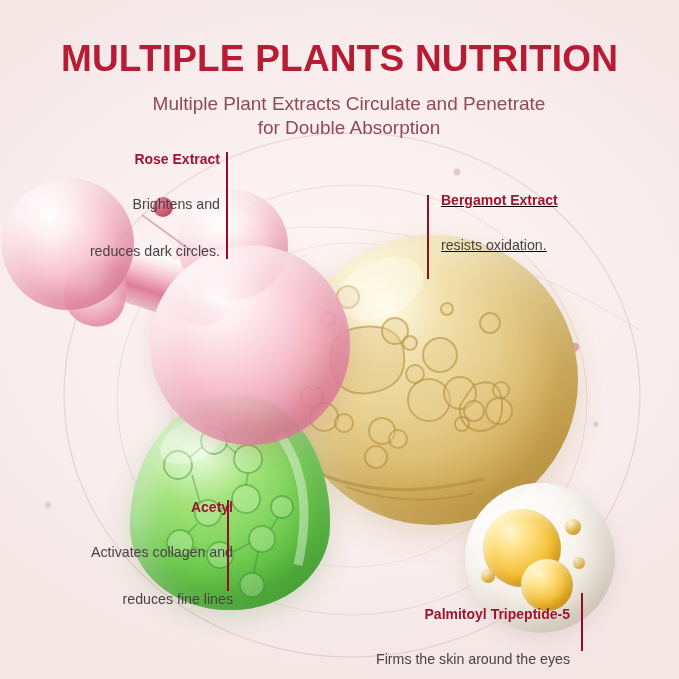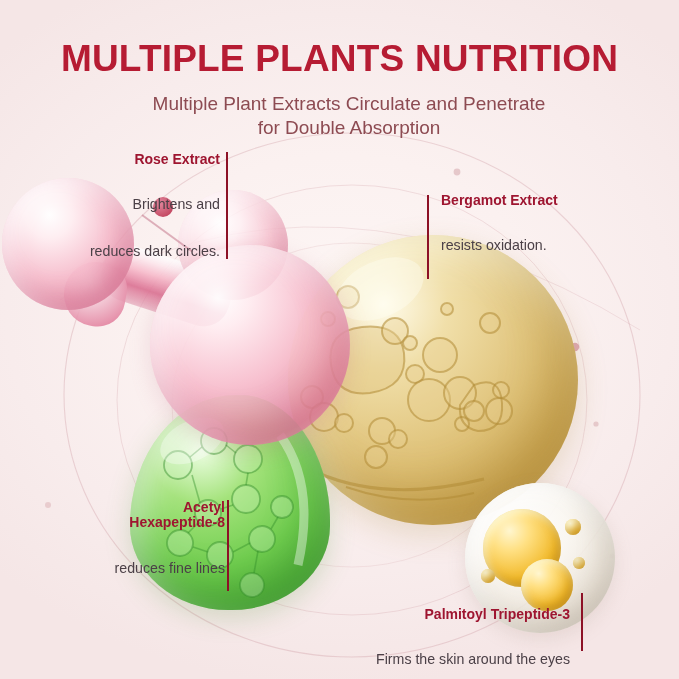--- a/index.html
+++ b/index.html
@@ -63,21 +63,21 @@
   .callout .c-desc span { display: block; margin-top: 28px; }
 
   .c-rule {
     position: absolute;
     width: 2px;
     background: #8d1126;
   }
 
   
   .ta-right { text-align: right; }
-  .ta-left  { text-align: left; }
+  .ta-left  { text-align: left; text-decoration: underline; }
 
   
   .sphere { position: absolute; border-radius: 50%; }
 
   
   .rose-big {
     left: 150px; top: 245px;
     width: 200px; height: 200px;
     background:
       radial-gradient(circle at 34% 26%, rgba(255,255,255,0.95) 0%, rgba(255,235,240,0.85) 16%, rgba(247,186,203,0.88) 46%, rgba(226,126,156,0.80) 76%, rgba(240,180,198,0.55) 100%);
@@ -294,32 +294,32 @@
   <div class="c-rule" style="left:226px; top:152px; height:107px;"></div>
 
   <div class="callout ta-left" style="left:441px; top:193px; width:230px;">
     <div class="c-head">Bergamot Extract</div>
     <div class="c-desc">
       <span>resists oxidation.</span>
     </div>
   </div>
   <div class="c-rule" style="left:427px; top:195px; height:84px;"></div>
 
-  <div class="callout ta-right" style="left:28px; top:500px; width:197px;">
+  <div class="callout ta-right" style="left:36px; top:500px; width:197px;">
     <div class="c-head two-line">
       <div>Acetyl</div>
-      <div>Hexapeptide-8</div>
     </div>
     <div class="c-desc">
+      <span>Activates collagen and</span>
       <span>reduces fine lines</span>
     </div>
   </div>
   <div class="c-rule" style="left:227px; top:500px; height:91px;"></div>
 
   <div class="callout ta-right" style="left:280px; top:607px; width:290px;">
-    <div class="c-head">Palmitoyl Tripeptide-3</div>
+    <div class="c-head">Palmitoyl Tripeptide-5</div>
     <div class="c-desc">
       <span>Firms the skin around the eyes</span>
     </div>
   </div>
   <div class="c-rule" style="left:581px; top:593px; height:58px;"></div>
 
 </div>
 
 </body></html>

